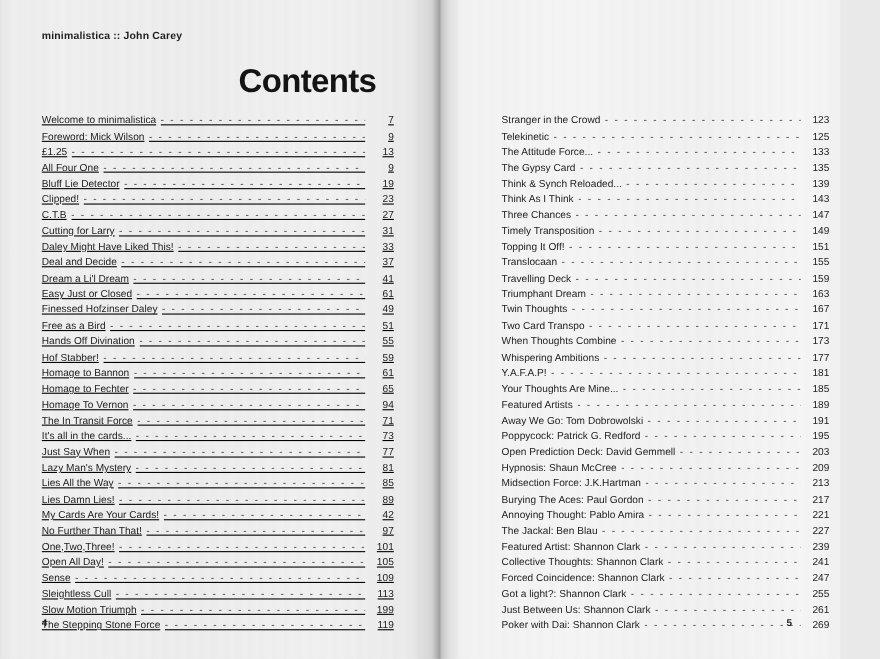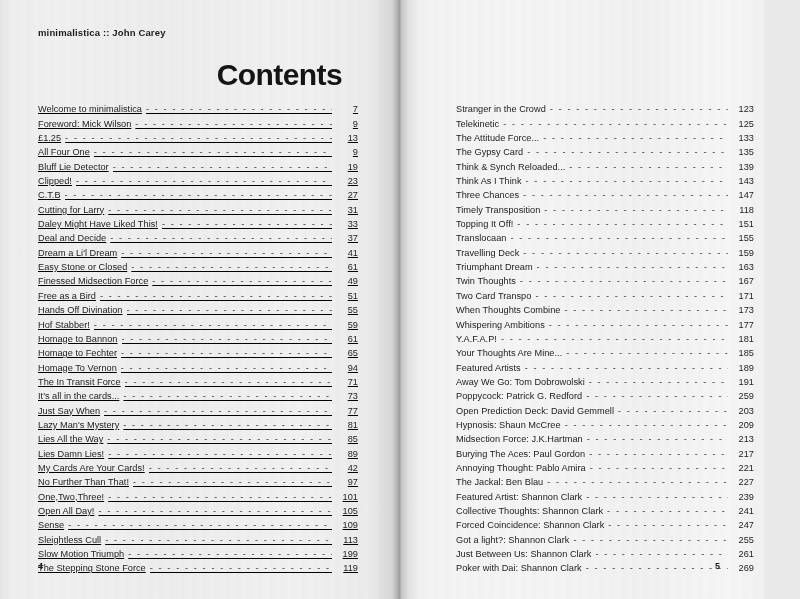--- a/index.html
+++ b/index.html
@@ -202,26 +202,26 @@
         <span class="toc-title">Deal and Decide</span>
         <span class="toc-dots">- - - - - - - - - - - - - - - - - - - - - - - - - - - - - - - - - - - - - - - - - - - - - - - - - - - - - - - - - - - - - - - - - - - - - - - - - - - - - - - - </span>
         <span class="toc-page">37</span>
       </div>
       <div class="toc-row">
         <span class="toc-title">Dream a Li'l Dream</span>
         <span class="toc-dots">- - - - - - - - - - - - - - - - - - - - - - - - - - - - - - - - - - - - - - - - - - - - - - - - - - - - - - - - - - - - - - - - - - - - - - - - - - - - - - - - </span>
         <span class="toc-page">41</span>
       </div>
       <div class="toc-row">
-        <span class="toc-title">Easy Stone or Closed</span>
+        <span class="toc-title">Easy Just or Closed</span>
         <span class="toc-dots">- - - - - - - - - - - - - - - - - - - - - - - - - - - - - - - - - - - - - - - - - - - - - - - - - - - - - - - - - - - - - - - - - - - - - - - - - - - - - - - - </span>
         <span class="toc-page">61</span>
       </div>
       <div class="toc-row">
-        <span class="toc-title">Finessed Midsection Force</span>
+        <span class="toc-title">Finessed Hofzinser Daley</span>
         <span class="toc-dots">- - - - - - - - - - - - - - - - - - - - - - - - - - - - - - - - - - - - - - - - - - - - - - - - - - - - - - - - - - - - - - - - - - - - - - - - - - - - - - - - </span>
         <span class="toc-page">49</span>
       </div>
       <div class="toc-row">
         <span class="toc-title">Free as a Bird</span>
         <span class="toc-dots">- - - - - - - - - - - - - - - - - - - - - - - - - - - - - - - - - - - - - - - - - - - - - - - - - - - - - - - - - - - - - - - - - - - - - - - - - - - - - - - - </span>
         <span class="toc-page">51</span>
       </div>
       <div class="toc-row">
         <span class="toc-title">Hands Off Divination</span>
@@ -351,21 +351,21 @@
         <span class="toc-page">143</span>
       </div>
       <div class="toc-row">
         <span class="toc-title">Three Chances</span>
         <span class="toc-dots">- - - - - - - - - - - - - - - - - - - - - - - - - - - - - - - - - - - - - - - - - - - - - - - - - - - - - - - - - - - - - - - - - - - - - - - - - - - - - - - - </span>
         <span class="toc-page">147</span>
       </div>
       <div class="toc-row">
         <span class="toc-title">Timely Transposition</span>
         <span class="toc-dots">- - - - - - - - - - - - - - - - - - - - - - - - - - - - - - - - - - - - - - - - - - - - - - - - - - - - - - - - - - - - - - - - - - - - - - - - - - - - - - - - </span>
-        <span class="toc-page">118</span>
+        <span class="toc-page">149</span>
       </div>
       <div class="toc-row">
         <span class="toc-title">Topping It Off!</span>
         <span class="toc-dots">- - - - - - - - - - - - - - - - - - - - - - - - - - - - - - - - - - - - - - - - - - - - - - - - - - - - - - - - - - - - - - - - - - - - - - - - - - - - - - - - </span>
         <span class="toc-page">151</span>
       </div>
       <div class="toc-row">
         <span class="toc-title">Translocaan</span>
         <span class="toc-dots">- - - - - - - - - - - - - - - - - - - - - - - - - - - - - - - - - - - - - - - - - - - - - - - - - - - - - - - - - - - - - - - - - - - - - - - - - - - - - - - - </span>
         <span class="toc-page">155</span>
@@ -416,21 +416,21 @@
         <span class="toc-page">189</span>
       </div>
       <div class="toc-row">
         <span class="toc-title">Away We Go: Tom Dobrowolski</span>
         <span class="toc-dots">- - - - - - - - - - - - - - - - - - - - - - - - - - - - - - - - - - - - - - - - - - - - - - - - - - - - - - - - - - - - - - - - - - - - - - - - - - - - - - - - </span>
         <span class="toc-page">191</span>
       </div>
       <div class="toc-row">
         <span class="toc-title">Poppycock: Patrick G. Redford</span>
         <span class="toc-dots">- - - - - - - - - - - - - - - - - - - - - - - - - - - - - - - - - - - - - - - - - - - - - - - - - - - - - - - - - - - - - - - - - - - - - - - - - - - - - - - - </span>
-        <span class="toc-page">259</span>
+        <span class="toc-page">195</span>
       </div>
       <div class="toc-row">
         <span class="toc-title">Open Prediction Deck: David Gemmell</span>
         <span class="toc-dots">- - - - - - - - - - - - - - - - - - - - - - - - - - - - - - - - - - - - - - - - - - - - - - - - - - - - - - - - - - - - - - - - - - - - - - - - - - - - - - - - </span>
         <span class="toc-page">203</span>
       </div>
       <div class="toc-row">
         <span class="toc-title">Hypnosis: Shaun McCree</span>
         <span class="toc-dots">- - - - - - - - - - - - - - - - - - - - - - - - - - - - - - - - - - - - - - - - - - - - - - - - - - - - - - - - - - - - - - - - - - - - - - - - - - - - - - - - </span>
         <span class="toc-page">209</span>

